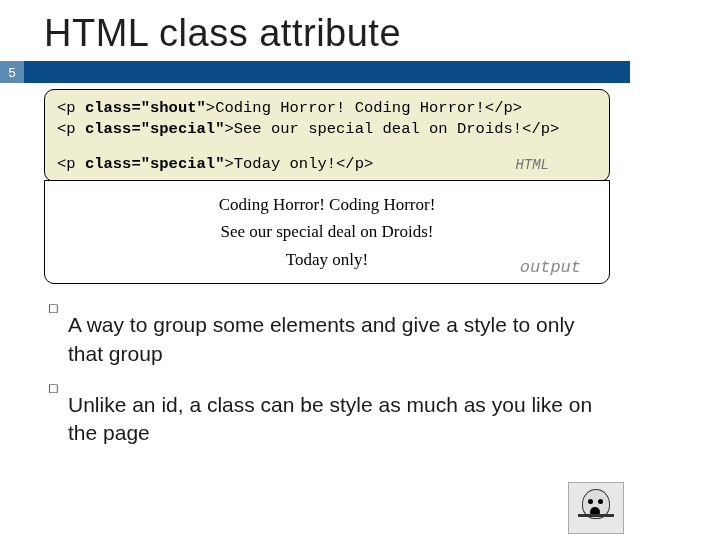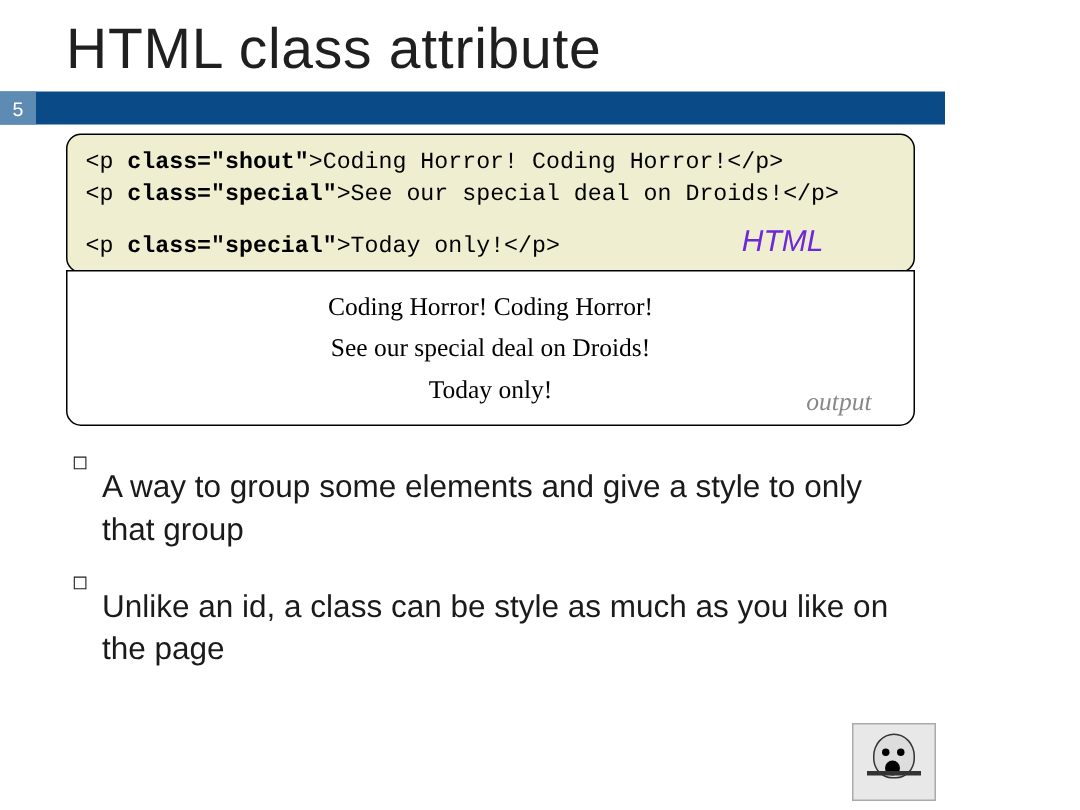--- a/index.html
+++ b/index.html
@@ -56,23 +56,23 @@
     line-height: 1.35;
     position: relative;
     color: #000;
   }
   .codebox .kw { font-weight: bold; }
   .codebox .lang-label {
     position: absolute;
     right: 60px;
     bottom: 6px;
     font-style: italic;
-    color: #6d28d9;
-    font-family: Liberation Sans, sans-serif;
-    font-size: 20px;
+    color: #737373;
+    font-family: Liberation Mono, monospace;
+    font-size: 14px;
   }
   .outputbox {
     border: 1.5px solid #000;
     border-radius: 10px;
     border-top-left-radius: 0;
     border-top-right-radius: 0;
     background: #fff;
     margin-top: -2px;
     padding: 6px 12px 6px 12px;
     font-family: "Times New Roman", serif;
@@ -80,21 +80,21 @@
     line-height: 1.15;
     position: relative;
   }
   .outputbox p { margin: 8px 0; text-align: center; }
   .outputbox .lang-label {
     position: absolute;
     right: 28px;
     bottom: 6px;
     font-style: italic;
     color: #888;
-    font-family: Liberation Serif, serif;
+    font-family: Liberation Mono, monospace;
     font-size: 17px;
   }
   .bullets {
     margin: 10px 0 0 0;
     padding: 0 10px 0 4px;
     font-size: 21px;
     line-height: 1.35;
     color: #1a1a1a;
   }
   .bullets .row {

